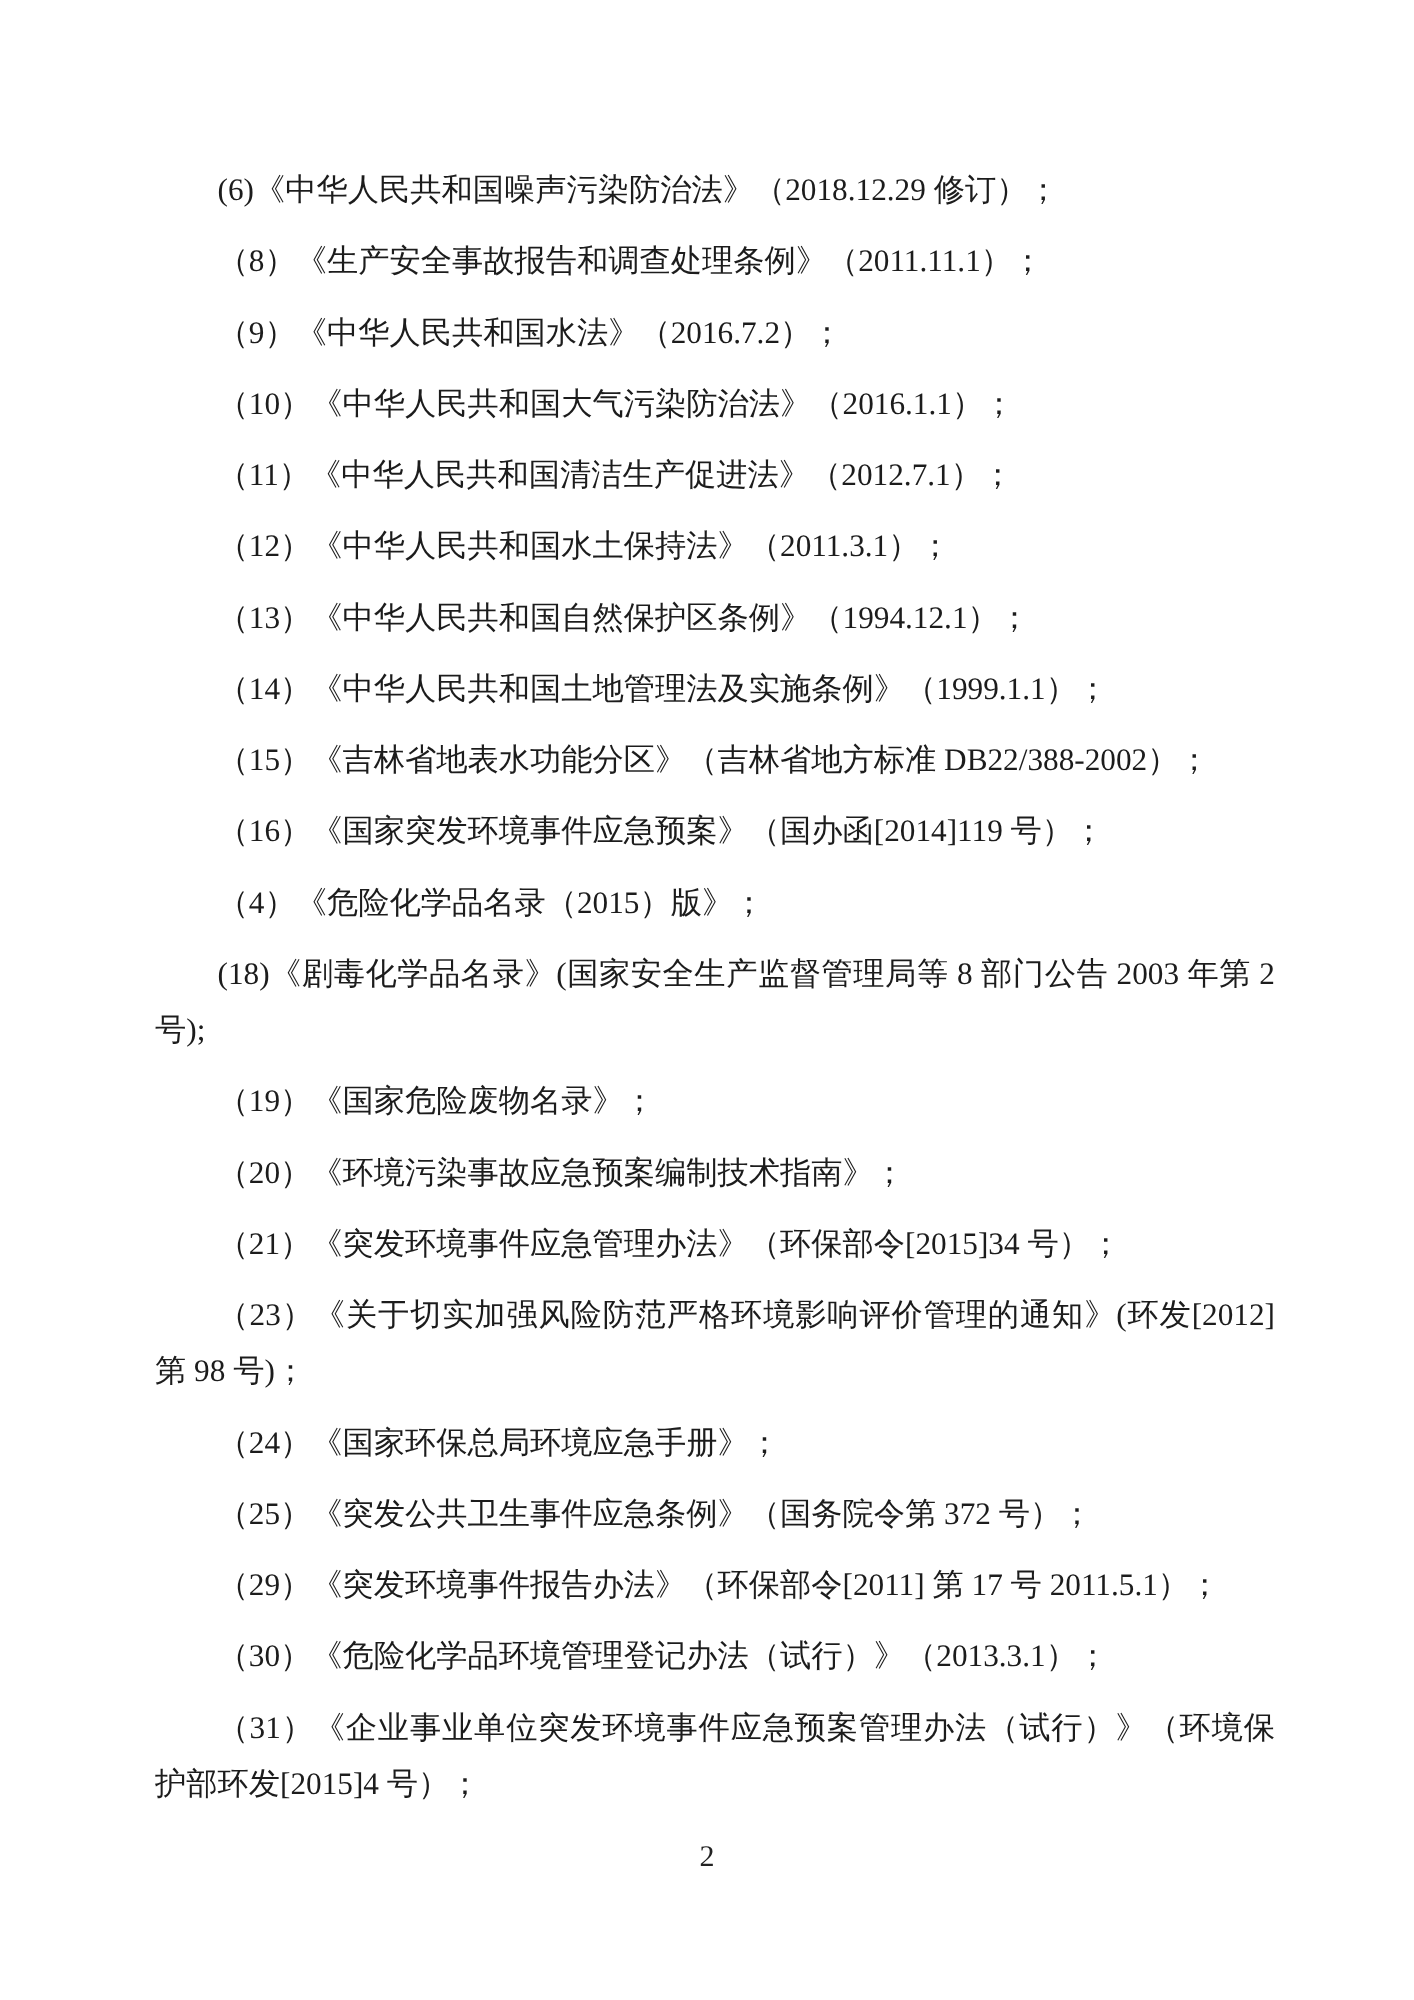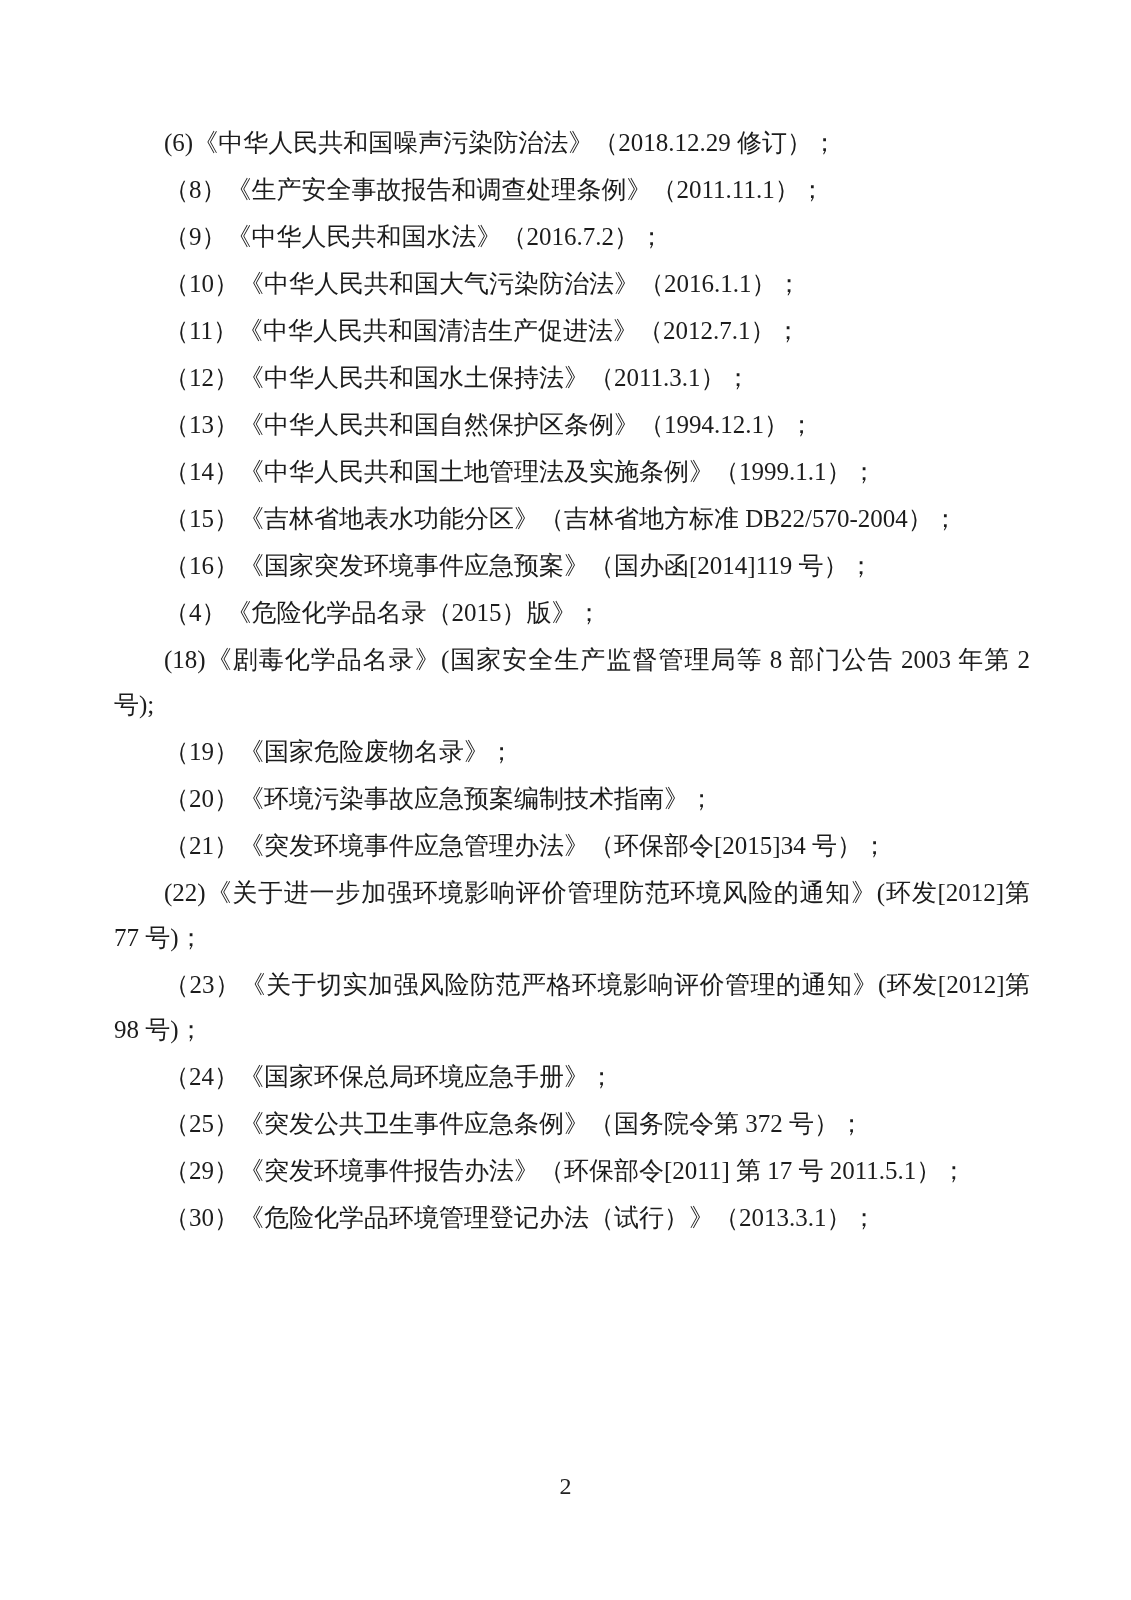--- a/index.html
+++ b/index.html
@@ -15,21 +15,21 @@
     color: #1c1c1c;
     overflow: hidden;
   }
   .content {
     position: absolute;
     left: 112px;
     top: 118px;
     width: 920px;
   }
   .item {
-    margin: 2px;
+    margin: 12px;
     padding: 0;
     font-family: "Liberation Serif", "DejaVu Serif", serif;
     font-size: 25px;
     line-height: 45px;
     text-align: justify;
     text-indent: 2em;
     word-break: break-word;
   }
   .footer {
     position: absolute;
@@ -50,30 +50,30 @@
 <div class="page">
   <div class="content">
     <p class="item">(6)《中华人民共和国噪声污染防治法》（2018.12.29 修订）；</p>
     <p class="item">（8）《生产安全事故报告和调查处理条例》（2011.11.1）；</p>
     <p class="item">（9）《中华人民共和国水法》（2016.7.2）；</p>
     <p class="item">（10）《中华人民共和国大气污染防治法》（2016.1.1）；</p>
     <p class="item">（11）《中华人民共和国清洁生产促进法》（2012.7.1）；</p>
     <p class="item">（12）《中华人民共和国水土保持法》（2011.3.1）；</p>
     <p class="item">（13）《中华人民共和国自然保护区条例》（1994.12.1）；</p>
     <p class="item">（14）《中华人民共和国土地管理法及实施条例》（1999.1.1）；</p>
-    <p class="item">（15）《吉林省地表水功能分区》（吉林省地方标准 DB22/570-2004）；</p>
+    <p class="item">（15）《吉林省地表水功能分区》（吉林省地方标准 DB22/388-2002）；</p>
     <p class="item">（16）《国家突发环境事件应急预案》（国办函[2014]119 号）；</p>
     <p class="item">（4）《危险化学品名录（2015）版》；</p>
     <p class="item">(18)《剧毒化学品名录》(国家安全生产监督管理局等 8 部门公告 2003 年第 2 号);</p>
     <p class="item">（19）《国家危险废物名录》；</p>
     <p class="item">（20）《环境污染事故应急预案编制技术指南》；</p>
     <p class="item">（21）《突发环境事件应急管理办法》（环保部令[2015]34 号）；</p>
-    <p class="item">(22)《关于进一步加强环境影响评价管理防范环境风险的通知》(环发[2012]第 77 号)；</p>
     <p class="item">（23）《关于切实加强风险防范严格环境影响评价管理的通知》(环发[2012]第 98 号)；</p>
     <p class="item">（24）《国家环保总局环境应急手册》；</p>
     <p class="item">（25）《突发公共卫生事件应急条例》（国务院令第 372 号）；</p>
     <p class="item">（29）《突发环境事件报告办法》（环保部令[2011] 第 17 号  2011.5.1）；</p>
     <p class="item">（30）《危险化学品环境管理登记办法（试行）》（2013.3.1）；</p>
+    <p class="item">（31）《企业事业单位突发环境事件应急预案管理办法（试行）》（环境保护部环发[2015]4 号）；</p>
   </div>
   <div class="footer">
     <span class="pagenum">2</span>
   </div>
 </div>
 
 </body></html>

